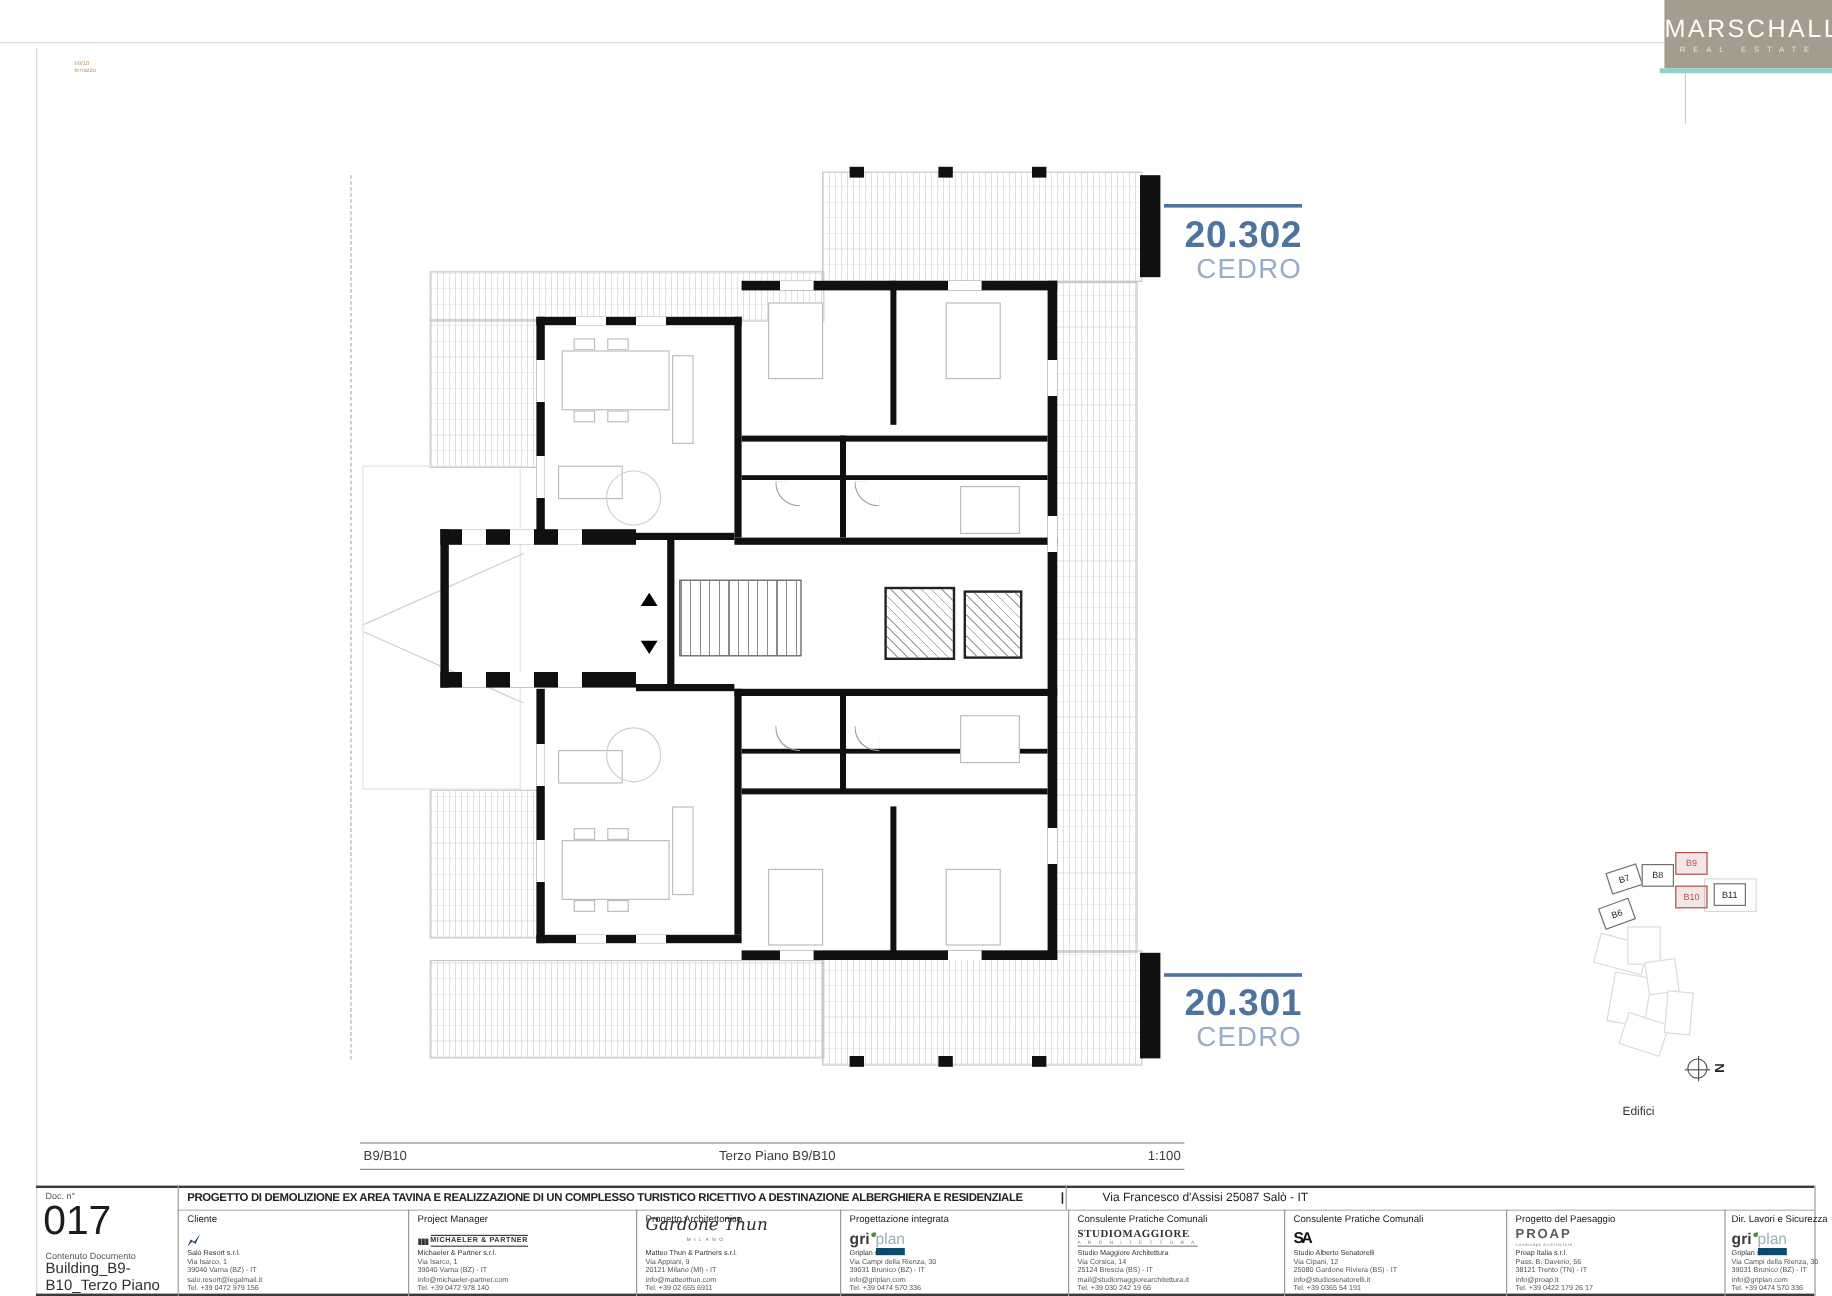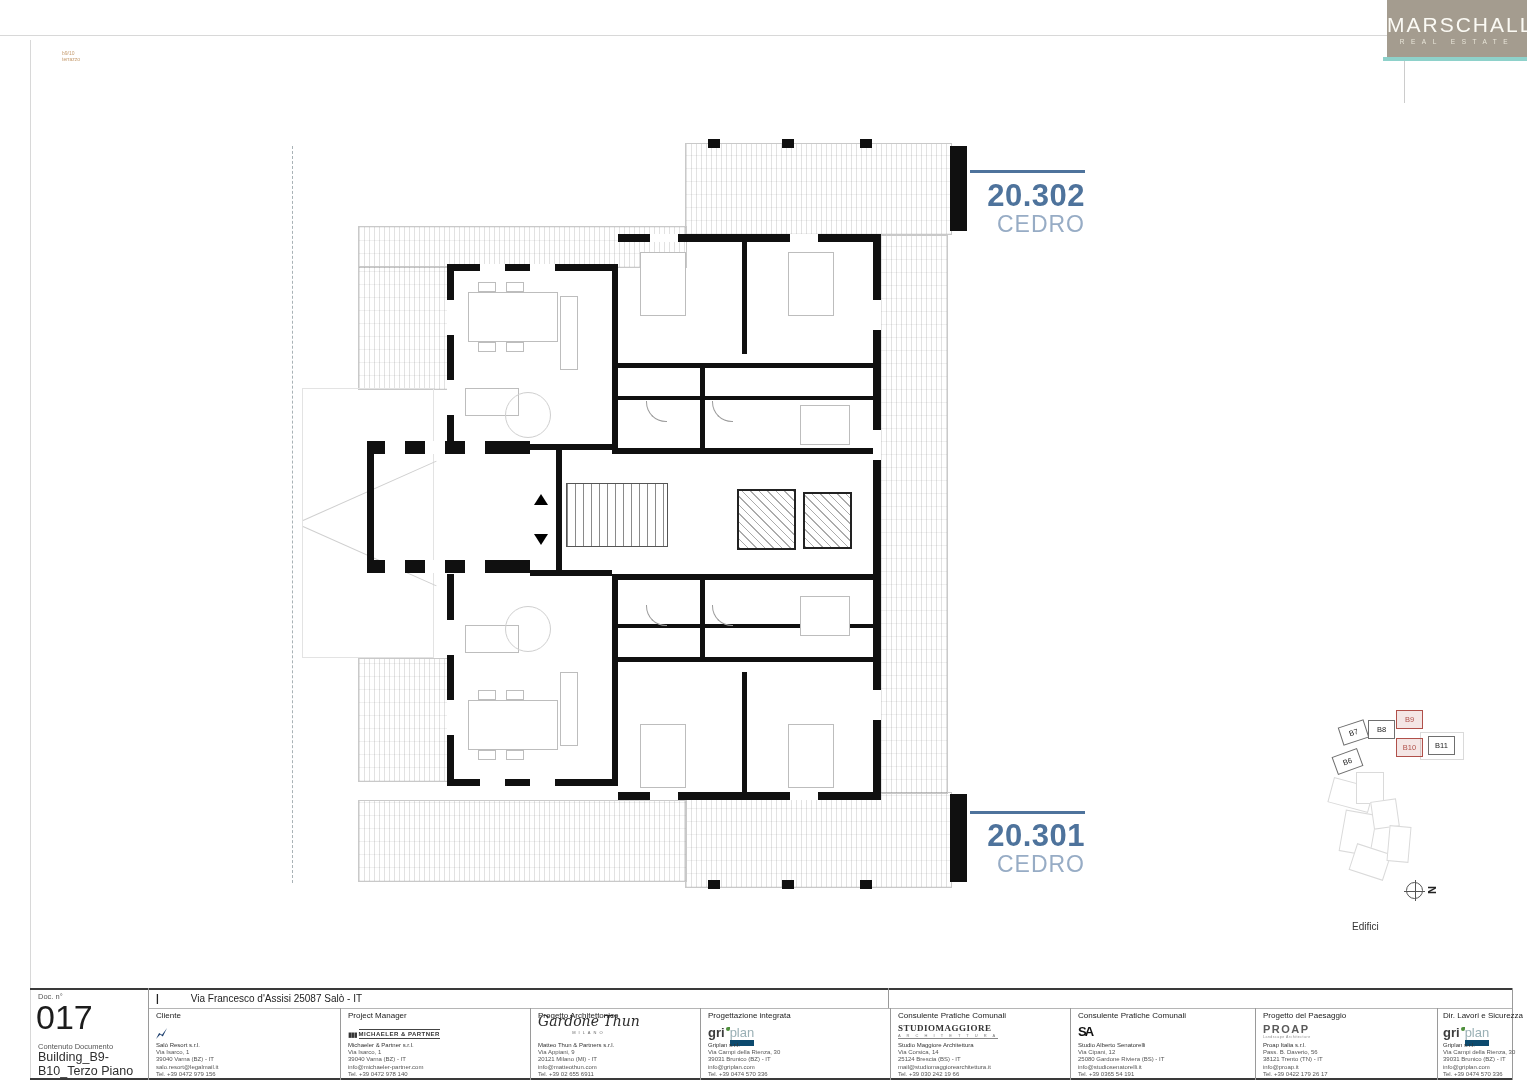--- a/index.html
+++ b/index.html
@@ -218,20 +218,25 @@
   <div class="unit" style="left:977px;top:178px;">
     <div class="code">20.302</div>
     <div class="uname">CEDRO</div>
   </div>
   <div class="cline" style="left:970px;top:811px;width:115px;"></div>
   <div class="unit" style="left:977px;top:818px;">
     <div class="code">20.301</div>
     <div class="uname">CEDRO</div>
   </div>
 
+  <div class="sb">
+    <span>B9/B10</span>
+    <span>Terzo Piano B9/B10</span>
+    <span>1:100</span>
+  </div>
 
   <div>
     <div class="ghost" style="left:1420px;top:732px;width:42px;height:26px;"></div>
     <div class="chip" style="left:1340px;top:723px;transform:rotate(-18deg);">
         <span>B7</span>
       </div>
     <div class="chip" style="left:1368px;top:720px;">
         <span>B8</span>
       </div>
     <div class="chip hl" style="left:1396px;top:710px;">
@@ -272,20 +277,21 @@
     <div class="vsep" style="left:1512px;"></div>
     <div class="vsep" style="left:888px;height:20px;"></div>
 
     <div class="doclabel">Doc. n°</div>
     <div class="docnum">017</div>
     <div class="contlabel">Contenuto Documento</div>
     <div class="contv" style="top:1050px;">Building_B9-</div>
     <div class="contv" style="top:1064px;">B10_Terzo Piano</div>
 
     <div class="pstrip">
+      <span class="ptitle">PROGETTO DI DEMOLIZIONE  EX AREA TAVINA E REALIZZAZIONE  DI UN COMPLESSO TURISTICO RICETTIVO A DESTINAZIONE ALBERGHIERA E RESIDENZIALE</span>
       <span class="pdiv">|</span>
       <span class="paddr">Via Francesco d'Assisi 25087 Salò - IT</span>
     </div>
 
     <div class="col" style="left:156px;width:180px;">
       <div class="role">Cliente</div>
       <div class="clogo">
           <span class="mark-client"></span>
         </div>
       <div class="addr first">Salò Resort s.r.l.</div>

